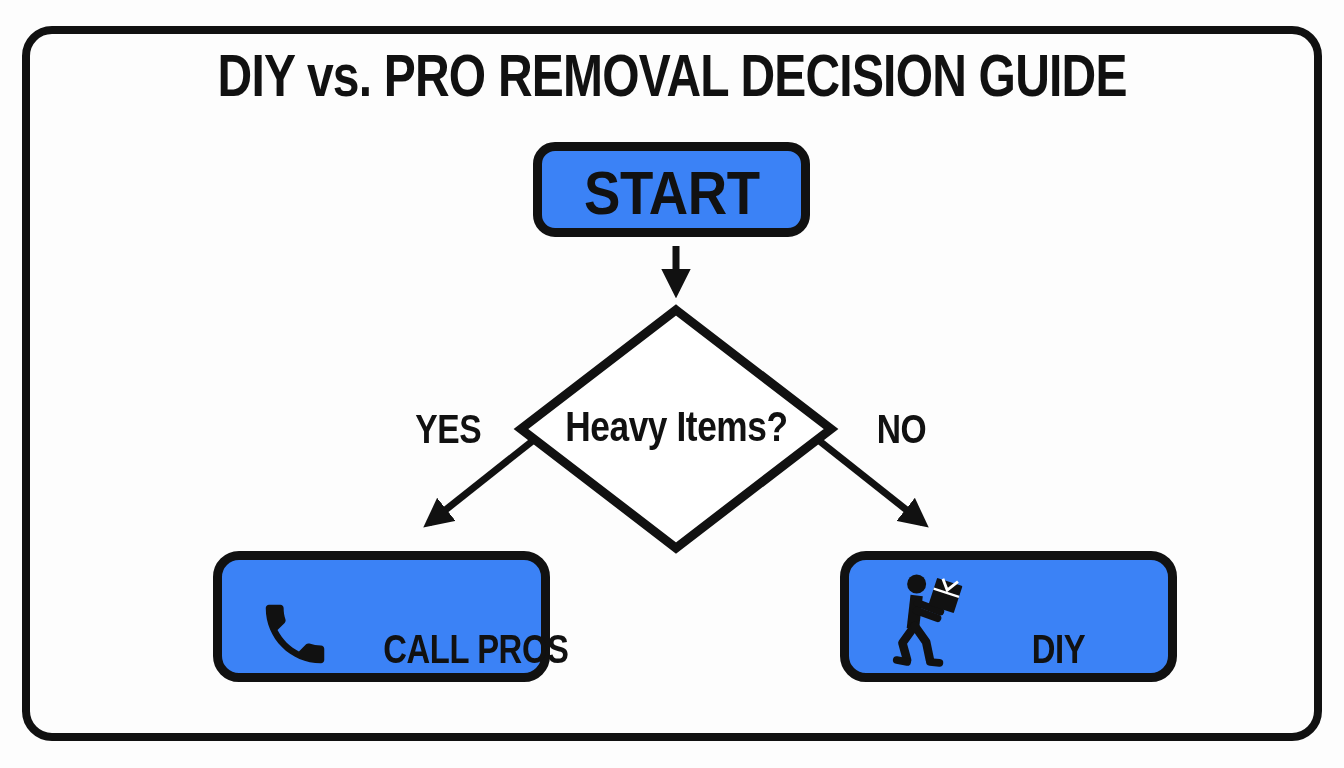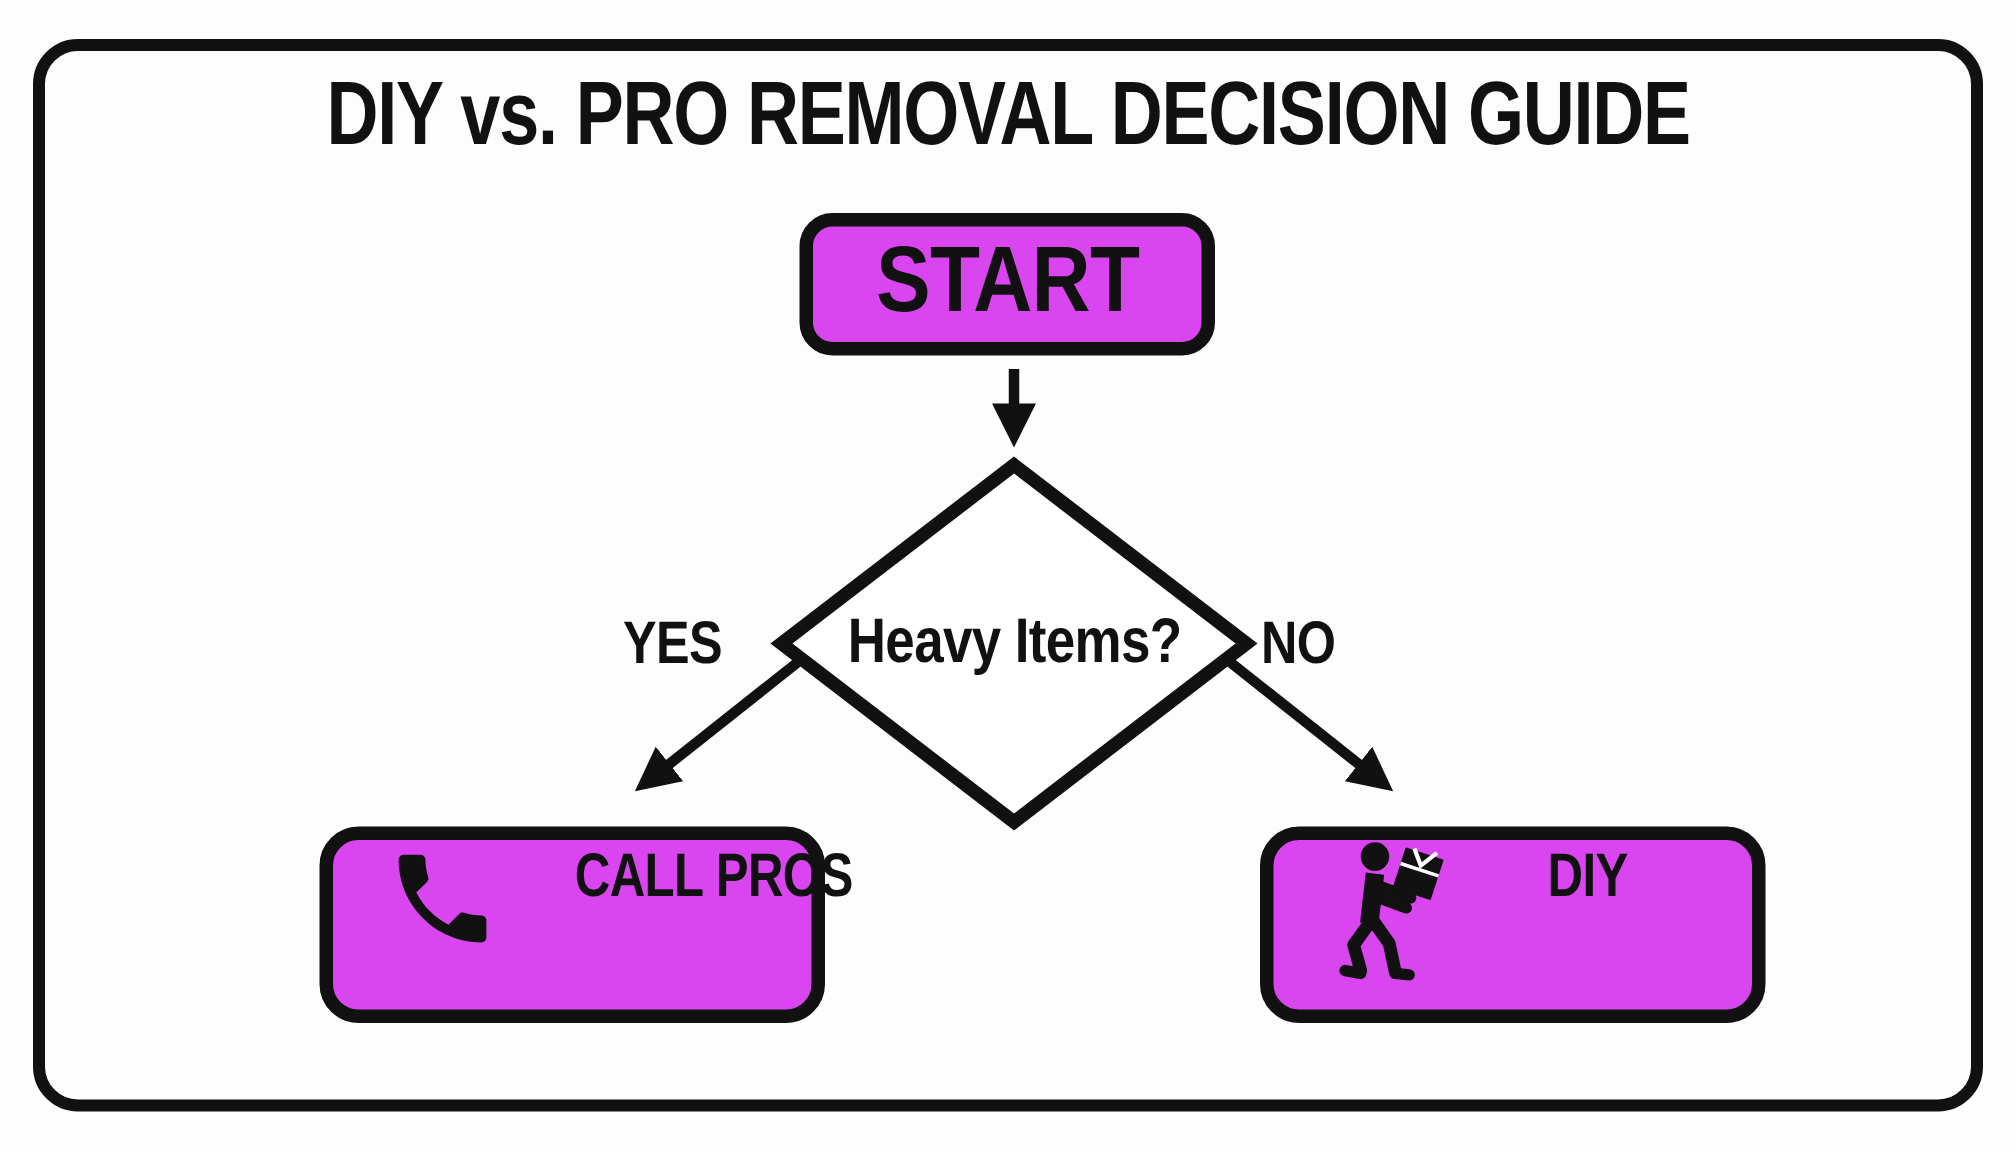--- a/index.html
+++ b/index.html
@@ -40,23 +40,23 @@
     text-align: center;
     font-size: 60px;
     line-height: 1;
     font-weight: 700;
   }
   .title .cond { transform: scaleX(0.80); letter-spacing: -1px; }
 
   .node {
     position: absolute;
     border: 9px solid var(--ink);
-    background: #d946ef;
+    background: #3b82f6;
     display: flex;
-    align-items: flex-start;
+    align-items: flex-end;
     justify-content: center;
   }
   .start-node {
     left: 533px; top: 142px;
     width: 277px; height: 95px;
     border-radius: 22px;
     font-size: 62px;
   }
   .start-node .cond { transform: scaleX(0.88); }
 
@@ -82,21 +82,21 @@
     line-height: 1;
   }
   .branch-label {
     position: absolute;
     top: 409px;
     font-size: 40px;
     line-height: 1;
     text-align: left;
   }
   .branch-yes { left: 409px; width: 100px; }
-  .branch-no  { left: 836px; width: 90px; text-decoration: underline;  }
+  .branch-no  { left: 872px; width: 90px; text-decoration: underline;  }
 
   .outcome {
     top: 551px;
     width: 337px; height: 131px;
     border-radius: 26px;
     justify-content: flex-start;
     font-size: 41px;
   }
   .outcome-left  { left: 213px; padding-left: 34px; }
   .outcome-right { left: 800px; padding-left: 42px; margin-left: 40px; }

